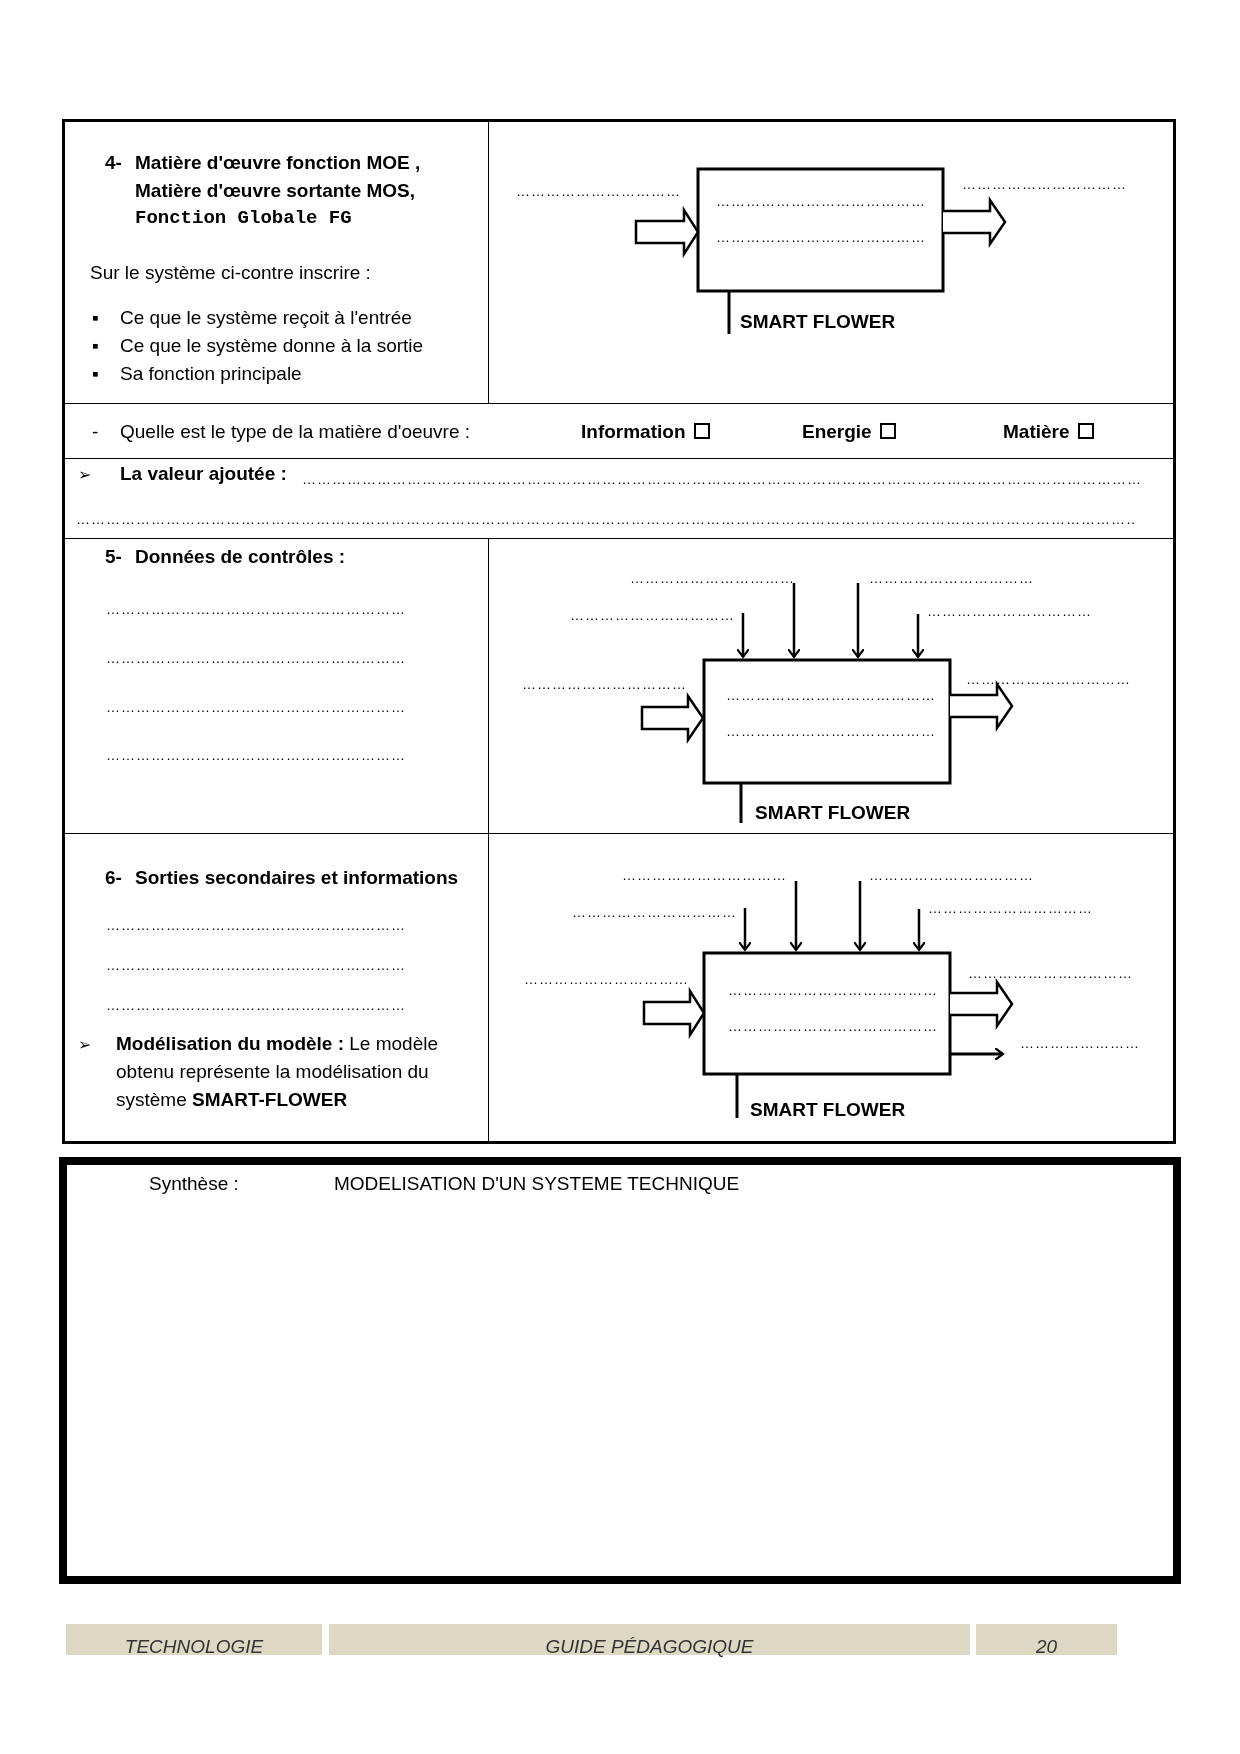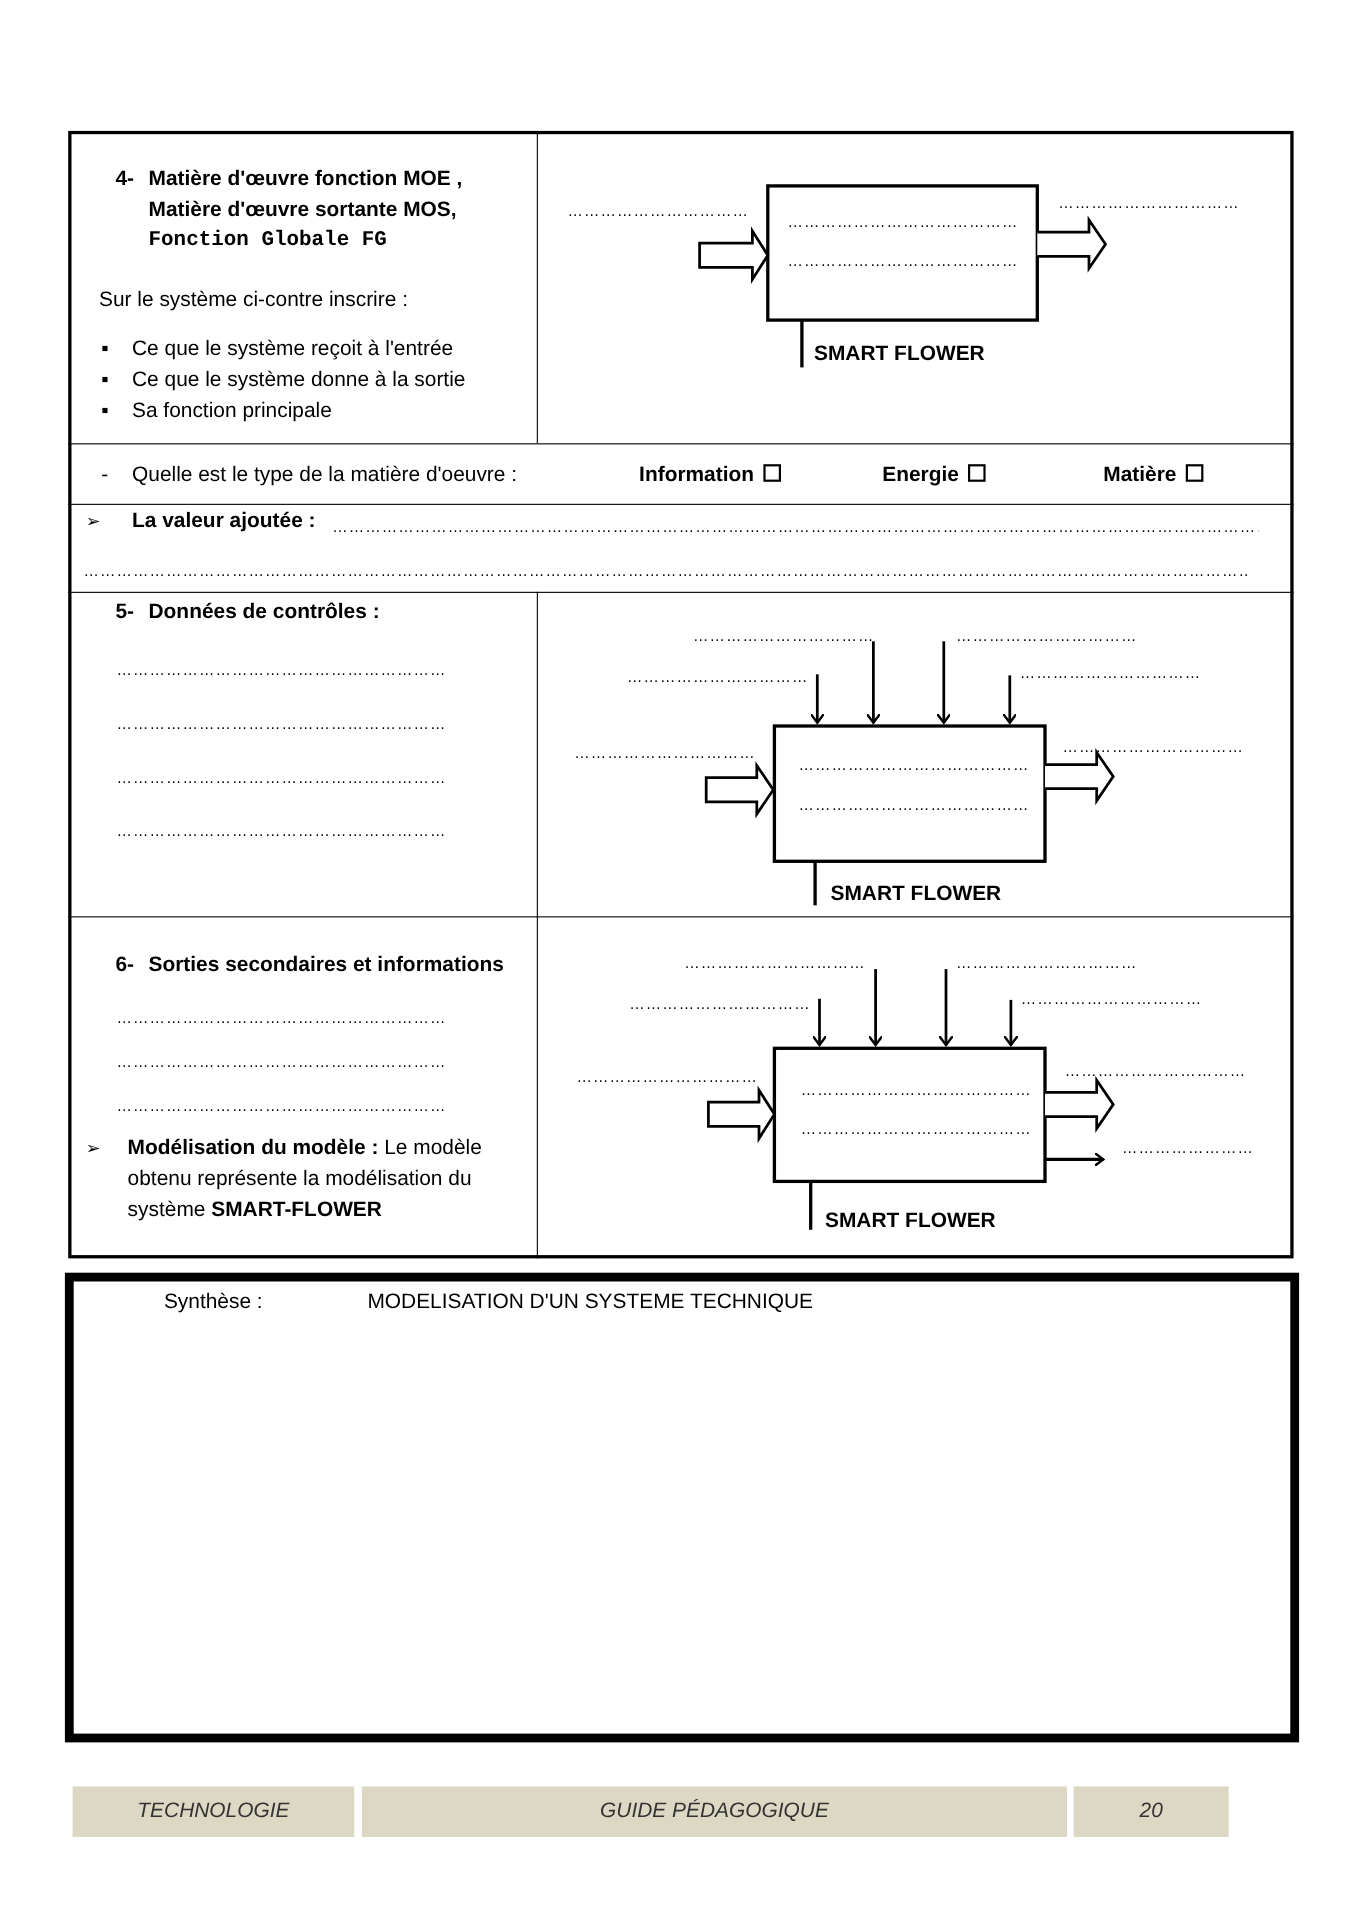--- a/index.html
+++ b/index.html
@@ -9,21 +9,21 @@
            border:3px solid #000; box-sizing:border-box; }
   .hline { position:absolute; height:0; border-top:1.5px solid #000; }
   .vline { position:absolute; width:0; border-left:1.5px solid #000; }
   .txt { position:absolute; font-size:19px; line-height:23px; white-space:nowrap; }
   .bold { font-weight:bold; }
   .dots { position:absolute; font-size:14px; letter-spacing:1px; white-space:nowrap; color:#000; line-height:14px; overflow:hidden; }
   .chk { display:inline-block; width:12px; height:12px; border:2px solid #000; margin-left:8px; vertical-align:-1px; }
   svg.diagram { position:absolute; left:0; top:0; width:1240px; height:1754px; pointer-events:none; }
   .synth { position:absolute; left:59px; top:1157px; width:1122px; height:427px;
            border:8px solid #000; box-sizing:border-box; }
-  .footer-cell { position:absolute; top:1624px; height:46px; background:#ddd8c4;
+  .footer-cell { position:absolute; top:1624px; height:31px; background:#ddd8c4;
                  font-style:italic; font-size:19px; color:#333; line-height:45px; text-align:center; }
 </style>
 </head>
 <body>
 
 <div class="frame"></div>
 
 <div class="hline" style="left:62px; width:1114px; top:403px;"></div>
 <div class="hline" style="left:62px; width:1114px; top:458px;"></div>
 <div class="hline" style="left:62px; width:1114px; top:538px;"></div>

